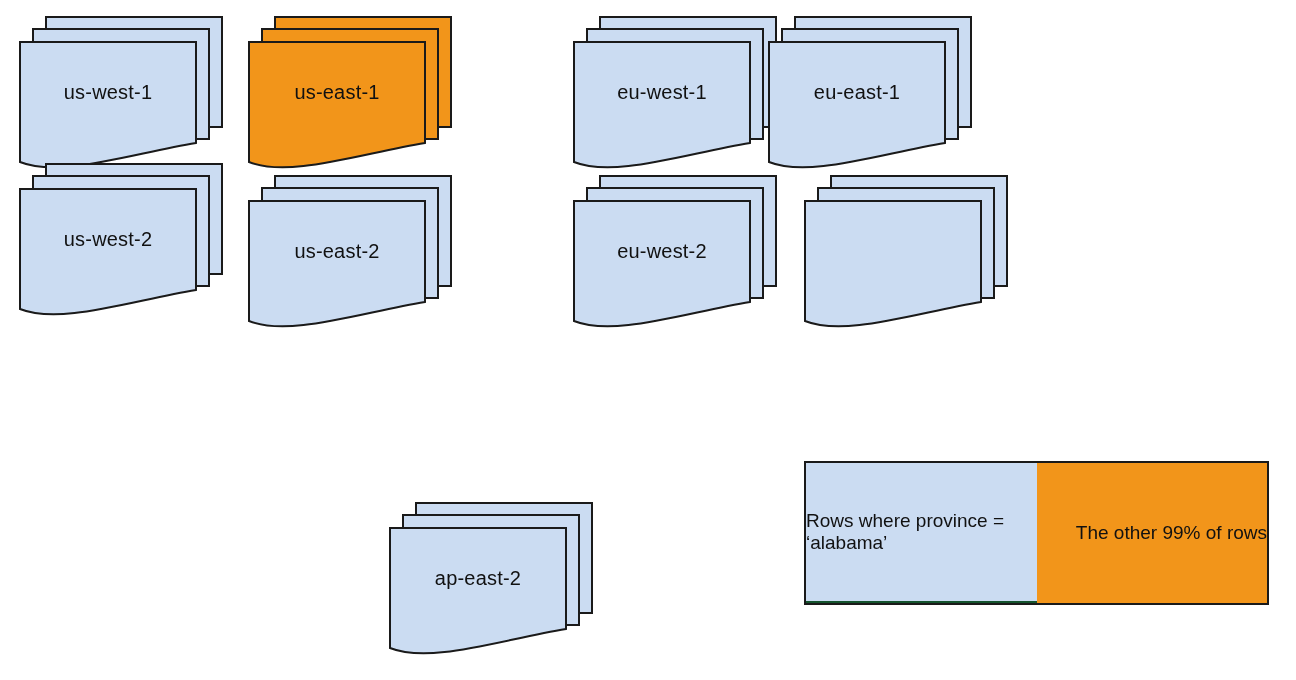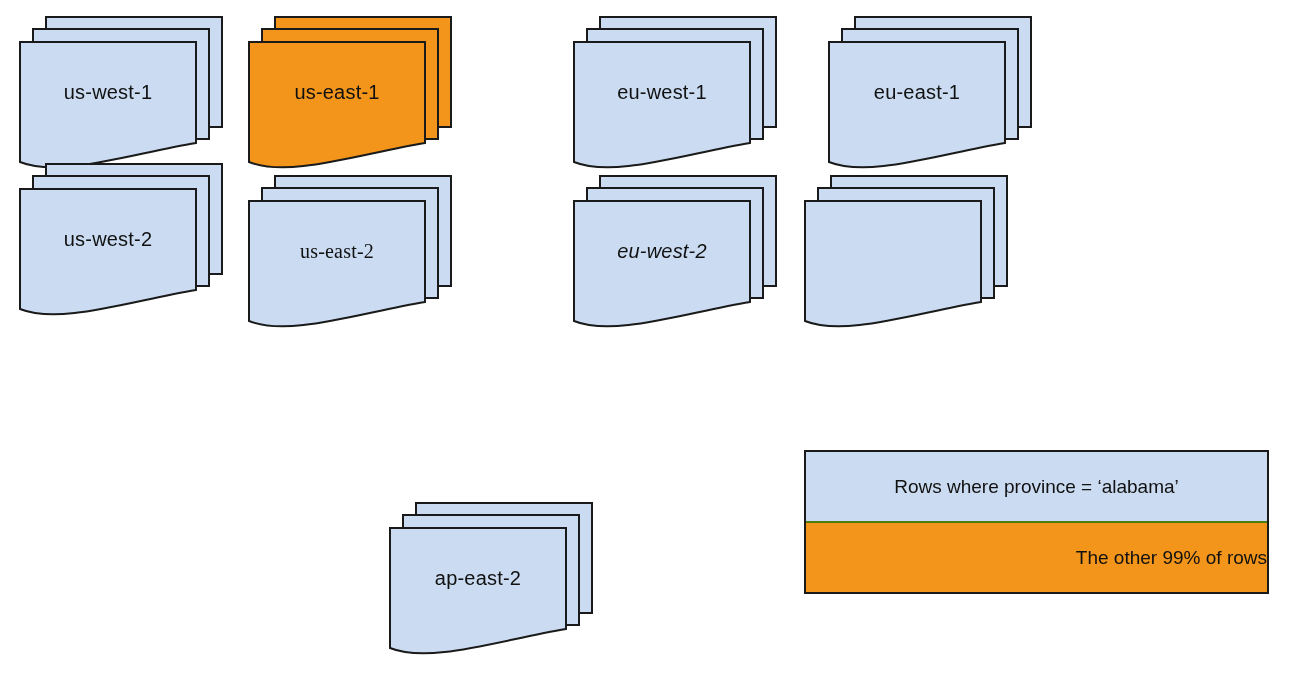--- a/index.html
+++ b/index.html
@@ -15,33 +15,33 @@
   .stack.orange .sheet { fill:#f2951a; }
   .stack .stack-label {
     position:absolute; left:1px; top:26px; width:176px; height:100px;
     display:flex; align-items:center; justify-content:center;
     font-size:20px; color:#111111; letter-spacing:0.2px;
   }
   
   .pos-us-west-1 { left:19px;  top:16px; }
   .pos-us-east-1 { left:248px; top:16px;text-align:center; }
   .pos-eu-west-1 { left:573px; top:16px;padding-left:40px; }
-  .pos-eu-east-1 { left:828px; top:16px; }
+  .pos-eu-east-1 { left:768px; top:16px; }
   .pos-us-west-2 { left:19px;  top:163px; }
-  .pos-us-east-2 { left:248px; top:175px;font-family:Liberation Serif, serif; }
-  .pos-eu-west-2 { left:573px; top:175px;font-style:italic; }
+  .pos-us-east-2 { left:248px; top:175px; }
+  .pos-eu-west-2 { left:573px; top:175px; }
   .pos-eu-east-2 { left:804px; top:175px; }
   .pos-ap-east-1 { left:402px; top:349px; }
   .pos-ap-east-2 { left:389px; top:502px; }
 
   
   .legend {
-    position:absolute; left:804px; top:450px; width:461px; height:140px;
-    border:2px solid #1a1a1a; box-sizing:content-box; background:#4d7c0f;
-    display:flex; flex-direction:column;
+    position:absolute; left:804px; top:461px; width:461px; height:140px;
+    border:2px solid #1a1a1a; box-sizing:content-box; background:#14532d;
+    display:flex; flex-direction:row;
   }
   .legend-row {
     flex:1; display:flex; align-items:center; justify-content:center;
     font-size:19px; color:#111111;
   }
   .legend-row.blue   { background:#cbdcf2; margin-bottom:2px; }
   .legend-row.orange { background:#f2951a;justify-content:flex-end; }
 </style>
 </head>
 <body>

